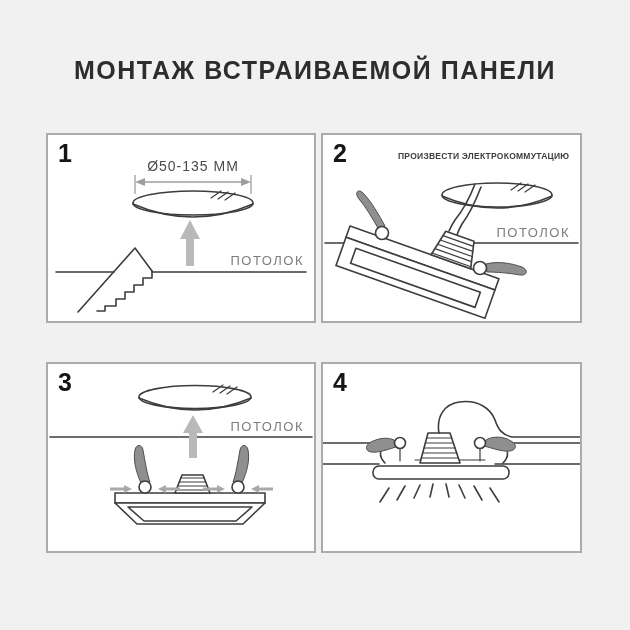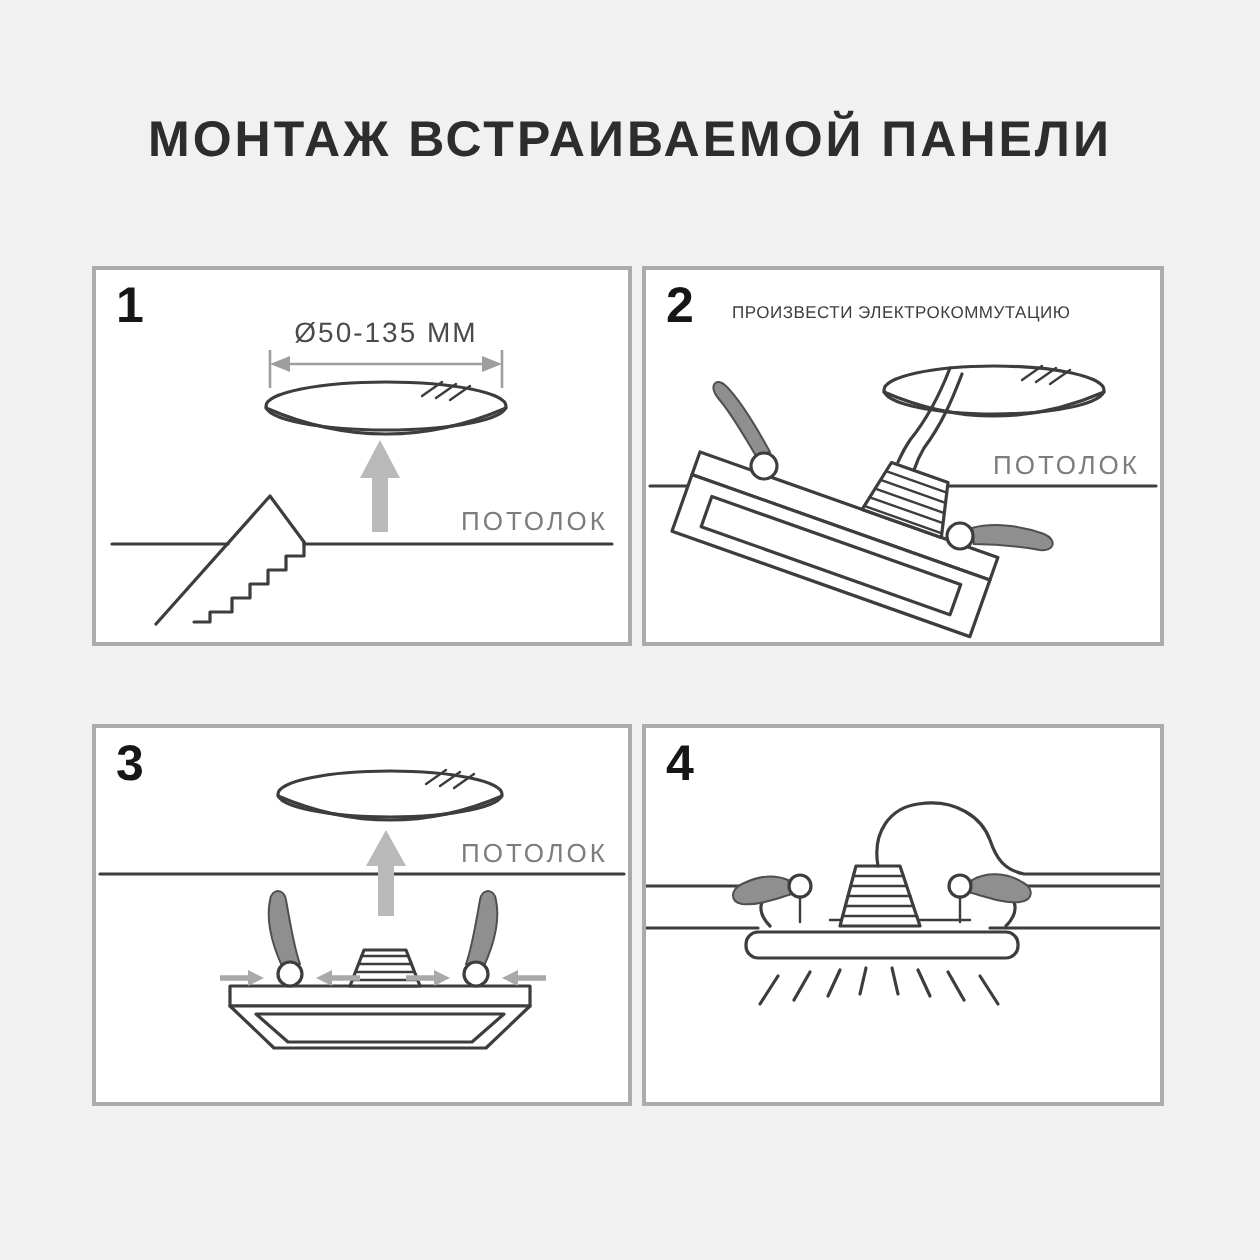--- a/index.html
+++ b/index.html
@@ -21,22 +21,22 @@
   }
   .p1{left:46px;top:133px;width:270px;height:190px}
   .p2{left:321px;top:133px;width:261px;height:190px}
   .p3{left:46px;top:362px;width:270px;height:191px}
   .p4{left:321px;top:362px;width:261px;height:191px}
   .num{
     position:absolute;top:6px;left:10px;
     font-size:25px;font-weight:bold;color:#161616;line-height:1;
   }
   .cap{
-    position:absolute;color:#3e3e3e;font-weight:normal;
-    font-size:8.5px;letter-spacing:.25px;white-space:nowrap;
+    position:absolute;color:#3e3e3e;font-weight:bold;
+    font-size:8.5px;letter-spacing:.25px;white-space:nowrap;margin-left:32px;
   }
   .p2 .cap{left:43px;top:16px}
   .p3 .cap{left:8px;bottom:7px}
   svg.art{position:absolute;left:0;top:0;display:block}
   .ceil-label{font-size:13px;fill:#7d7d7d;letter-spacing:1.5px}
   .dim-label{font-size:14px;fill:#4a4a4a;letter-spacing:1px}
   .ln{stroke:#3d3d3d;stroke-width:1.6;fill:none;stroke-linecap:round;stroke-linejoin:round}
   .wh{stroke:#3d3d3d;stroke-width:1.6;fill:#ffffff;stroke-linejoin:round}
   .thin{stroke:#3d3d3d;stroke-width:1.2;fill:none;stroke-linecap:round}
   .gray{fill:#8f8f8f;stroke:#4f4f4f;stroke-width:1}

